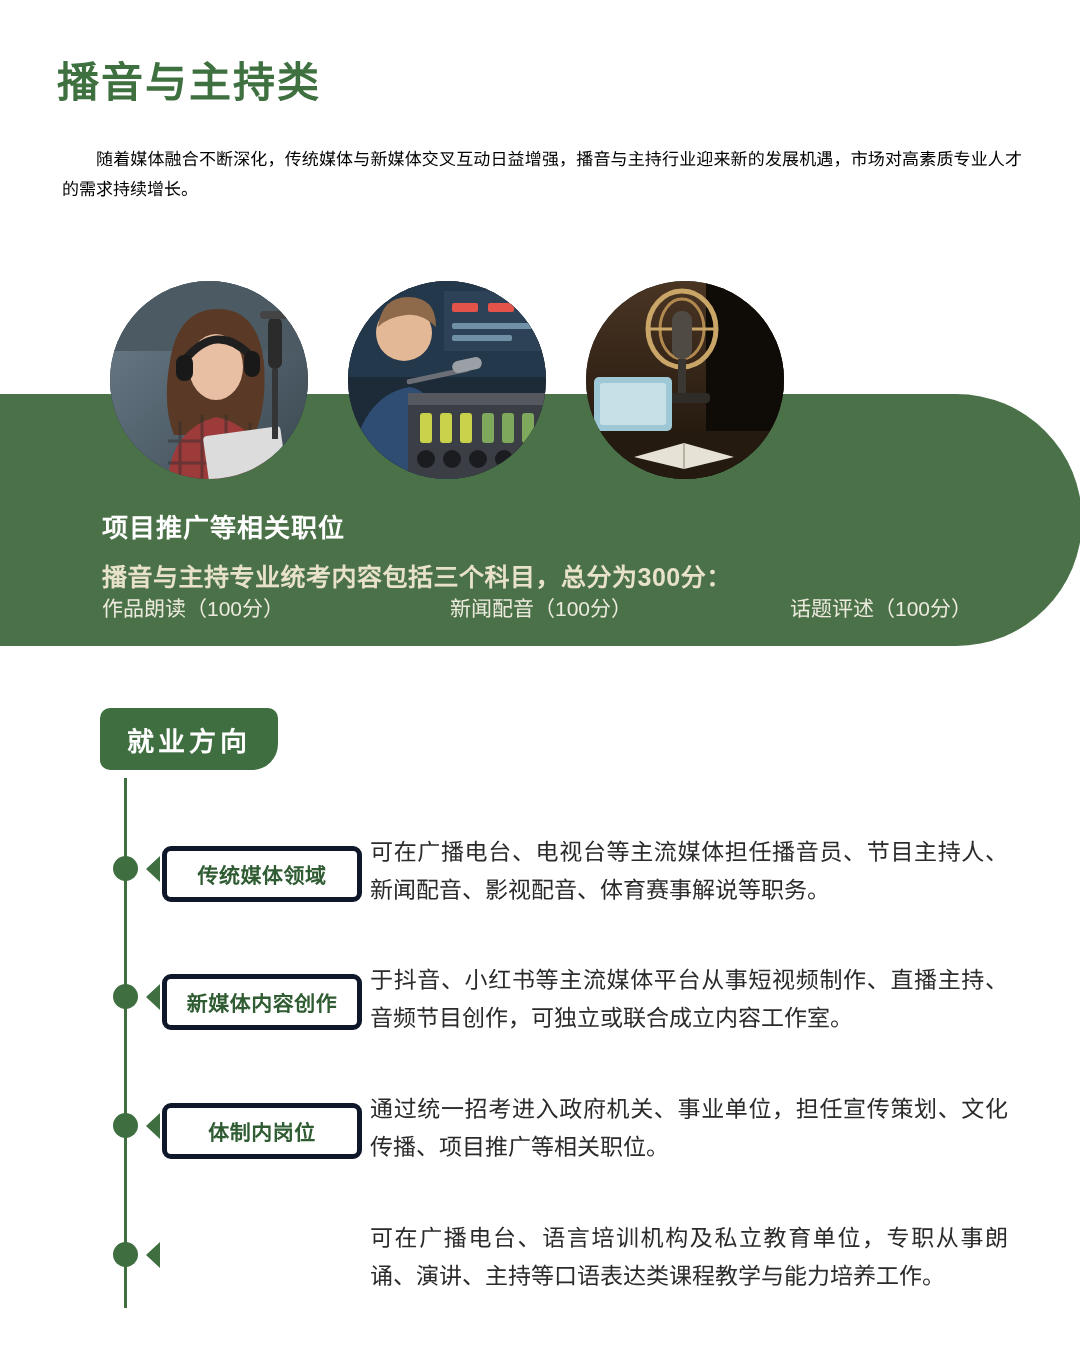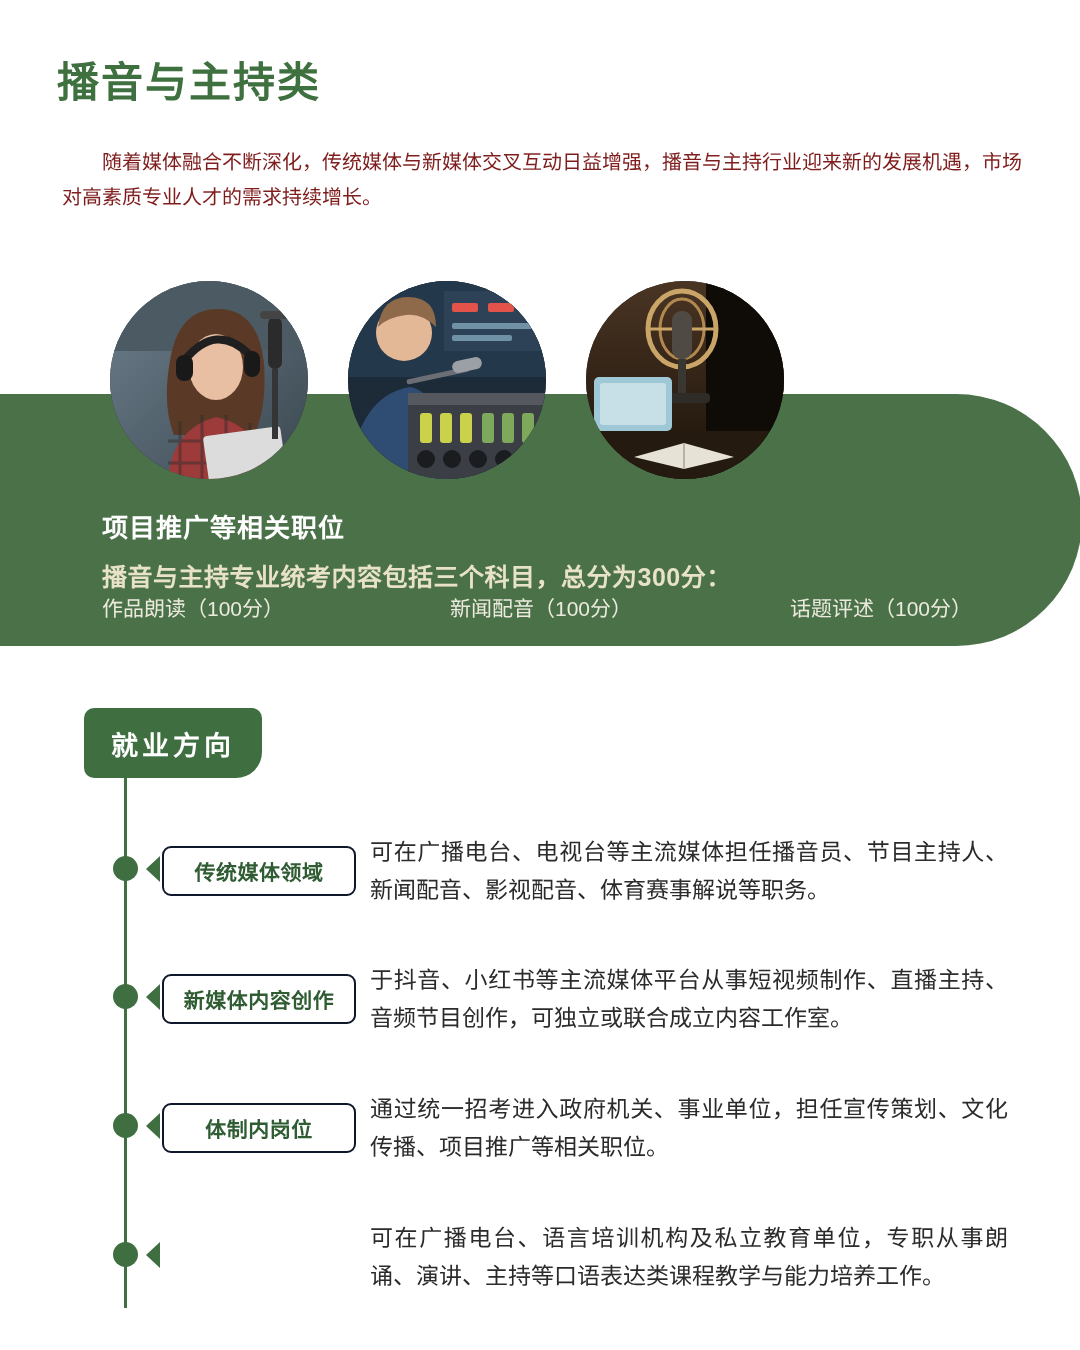--- a/index.html
+++ b/index.html
@@ -26,23 +26,23 @@
     color: #3f7040;
     letter-spacing: 2px;
   }
 
   
   .intro {
     position: absolute;
     left: 62px;
     top: 145px;
     width: 960px;
-    font-size: 20px;
+    font-size: 17px;
     line-height: 1.75;
-    color: #7f1d1d;
+    color: #000000;
     text-indent: 2em;
     text-align: justify;
   }
 
   
   .green-band {
     position: absolute;
     left: 0;
     top: 394px;
     width: 1082px;
@@ -100,24 +100,24 @@
     font-size: 21px;
     color: #eceadd;
   }
   .band-item.i0 { width: 348px; }
   .band-item.i1 { width: 340px; }
   .band-item.i2 { width: 200px; }
 
   
   .chip {
     position: absolute;
-    left: 84px;
+    left: 100px;
     top: 708px;
     width: 178px;
-    height: 70px;
+    height: 62px;
     background: #3f6f40;
     border-radius: 10px;
     border-bottom-right-radius: 26px;
     display: flex;
     align-items: center;
     justify-content: center;
   }
   .chip-label {
     color: #ffffff;
     font-size: 27px;
@@ -158,21 +158,21 @@
     border-top: 13px solid transparent;
     border-bottom: 13px solid transparent;
     border-right: 14px solid #3f6f40;
   }
   .tl-tag {
     position: absolute;
     left: 162px;
     top: 18px;
     width: 190px;
     height: 46px;
-    border: 2px solid #0f172a;
+    border: 5px solid #0f172a;
     border-radius: 9px;
     background: #ffffff;
     display: flex;
     align-items: center;
     justify-content: center;
   }
   .tl-tag-label {
     font-size: 21px;
     font-weight: bold;
     color: #2f5c32;

